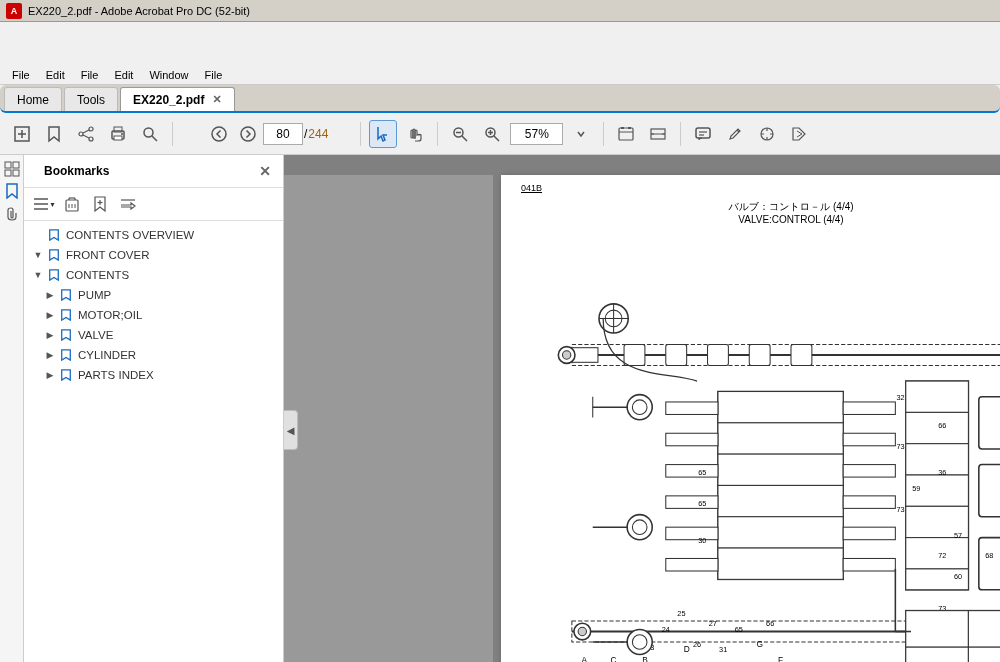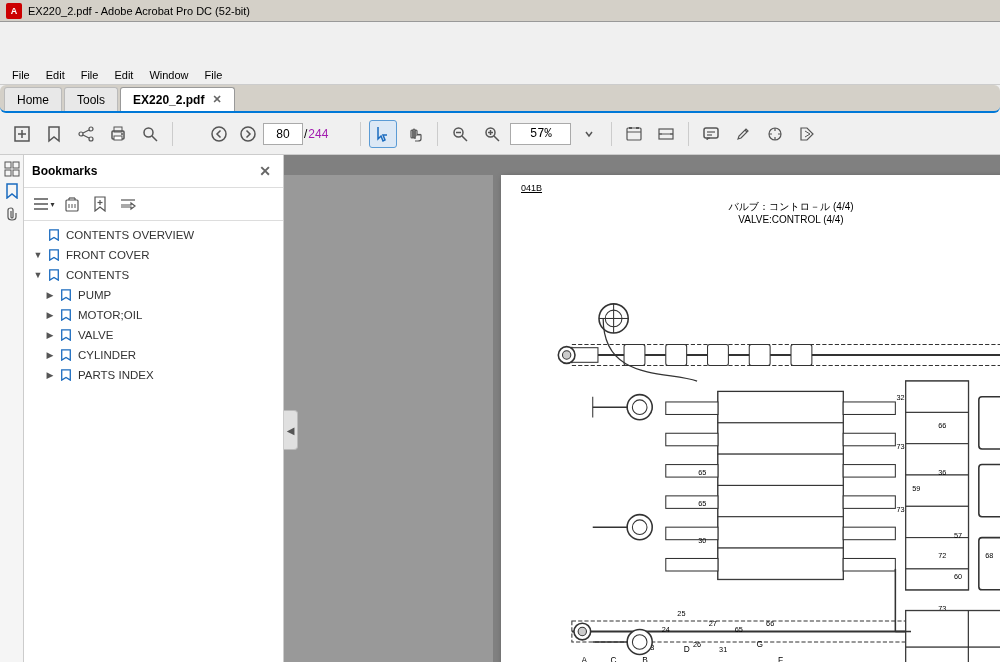--- a/index.html
+++ b/index.html
@@ -102,28 +102,27 @@
       gap: 1px;
       margin: 0 24px;
     }
     .page-input {
       width: 40px;
       height: 22px;
       text-align: center;
       border: 1px solid #aaa;
       font-size: 12px;
     }
-    .page-total { font-size: 12px; color: #a21caf; }
+    .page-total { font-size: 12px; color: #a16207; }
     .zoom-input {
-      width: 61px;
+      width: 53px;
       height: 22px;
       text-align: center;
       border: 1px solid #aaa;
       font-size: 12px;
-      font-family: Liberation Mono, monospace;
     }
 
     
     .main-area {
       display: flex;
       height: calc(662px - 22px - 20px - 28px - 42px);
     }
 
     
     .left-panel {
@@ -135,21 +134,21 @@
       overflow: hidden;
     }
     .panel-header {
       display: flex;
       align-items: center;
       padding: 6px 8px;
       border-bottom: 1px solid #ddd;
       font-size: 12px;
       font-weight: bold;
     }
-    .panel-title { flex: 1; }
+    .panel-title { flex: 1; margin-left: 12px; }
     .panel-close {
       cursor: pointer;
       font-size: 14px;
       color: #666;
       width: 20px; height: 20px;
       display: flex; align-items: center; justify-content: center;
     }
     .panel-toolbar {
       display: flex;
       align-items: center;

